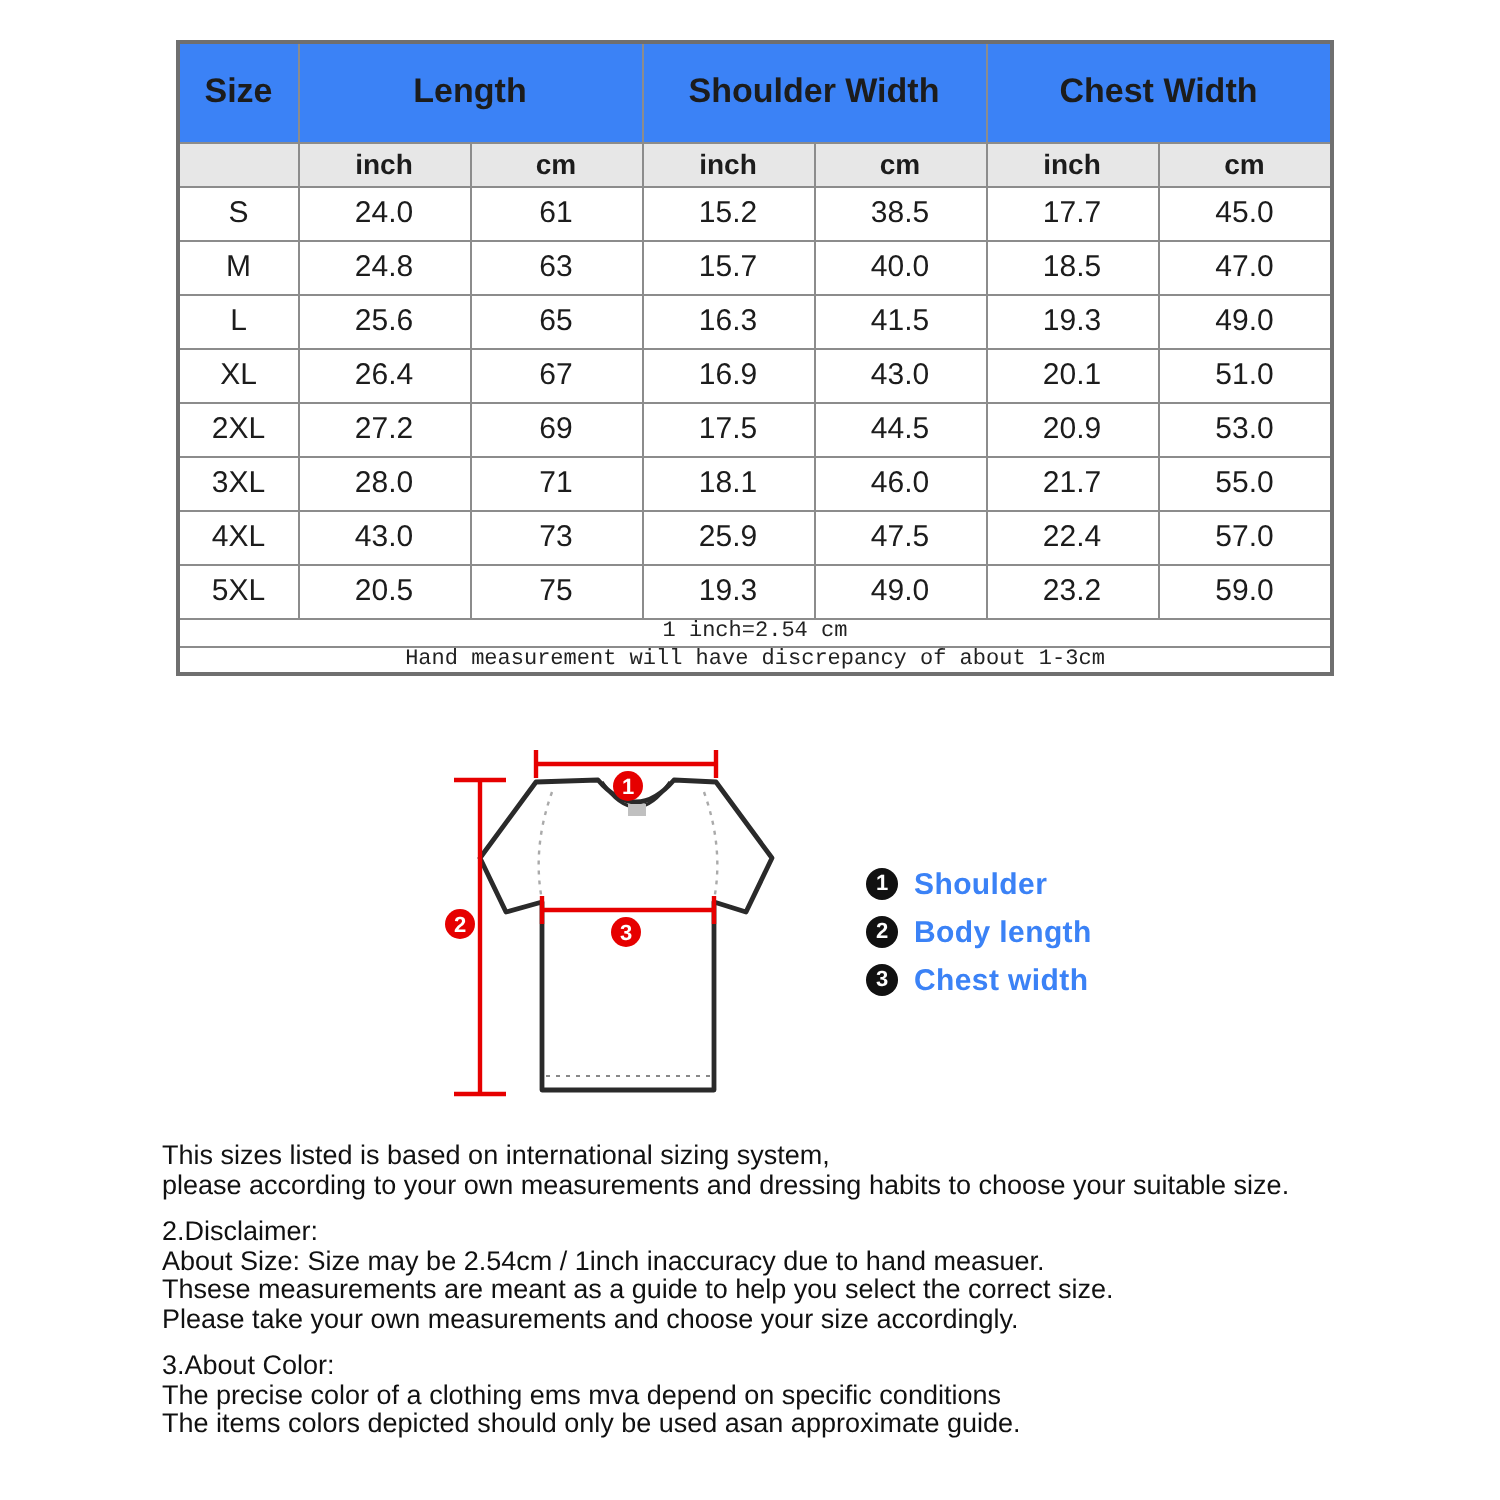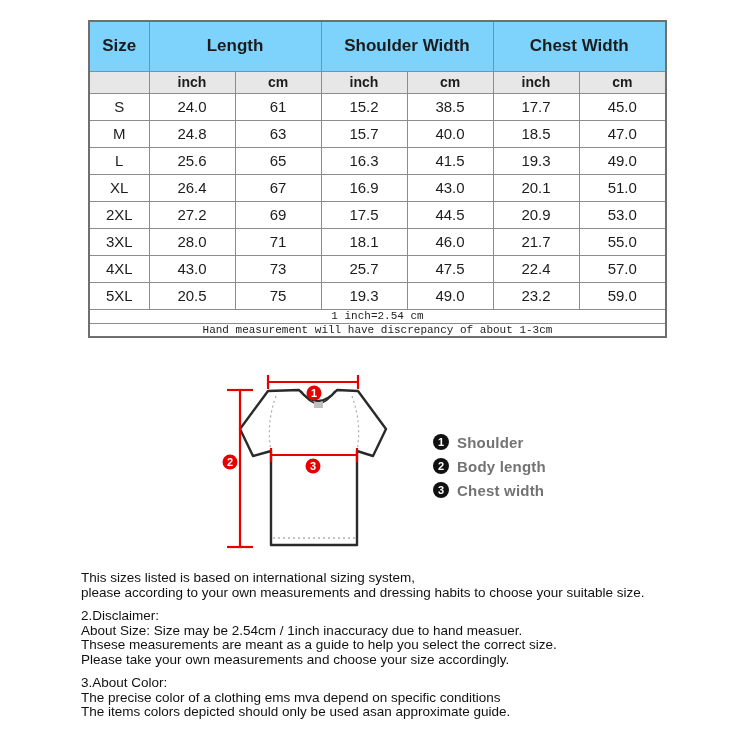--- a/index.html
+++ b/index.html
@@ -6,34 +6,34 @@
   html,body { width:750px; height:750px; background:#ffffff; font-family:"Liberation Sans", sans-serif; color:#1c1c1c; }
   .page { position:relative; width:750px; height:750px; background:#fff; overflow:hidden; }
 
   
   .size-table-wrap { position:absolute; left:88px; top:20px; }
   table.size-table { border-collapse:collapse; table-layout:fixed; background:#fff; border:2px solid #6f6f6f; }
   table.size-table th, table.size-table td {
     border:1px solid #8c8c8c; text-align:center; vertical-align:middle;
     font-size:15px; font-weight:400; color:#1c1c1c; padding:0;
   }
-  tr.hdr-main th { height:50px; background:#7dd3fc; font-size:17px; font-weight:700; }
+  tr.hdr-main th { height:50px; background:#3b82f6; font-size:17px; font-weight:700; }
   tr.hdr-sub th { height:22px; background:#e7e7e7; font-size:14px; font-weight:700; }
   tr.data-row td { height:27px; background:#fff; }
   tr.note-row td { height:14px; background:#fff; font-family:"Liberation Mono", monospace; font-size:11px; color:#222; }
 
   
   .diagram { position:absolute; left:213px; top:372px; width:266px; height:190px; }
 
   
   .legend { position:absolute; left:433px; top:434px; display:flex; flex-direction:column; gap:8px; }
   .legend-item { display:flex; align-items:center; gap:8px; height:16px; }
   .legend-bullet { width:16px; height:16px; border-radius:50%; background:#111; color:#fff;
     font-size:11px; font-weight:700; display:flex; align-items:center; justify-content:center; }
-  .legend-label { font-size:15px; font-weight:600; color:#737373; letter-spacing:0.2px; }
+  .legend-label { font-size:15px; font-weight:600; color:#3b82f6; letter-spacing:0.2px; }
 
   
   .notes-block { position:absolute; left:81px; top:571px; width:600px; }
   .section { margin-bottom:9px; }
   .section div { font-size:13.5px; line-height:14.5px; color:#111; white-space:nowrap; }
 </style>
 </head>
 <body>
 
 <div class="page">
@@ -118,21 +118,21 @@
             <td>71</td>
             <td>18.1</td>
             <td>46.0</td>
             <td>21.7</td>
             <td>55.0</td>
           </tr>
           <tr class="data-row">
             <td>4XL</td>
             <td>43.0</td>
             <td>73</td>
-            <td>25.7</td>
+            <td>25.9</td>
             <td>47.5</td>
             <td>22.4</td>
             <td>57.0</td>
           </tr>
           <tr class="data-row">
             <td>5XL</td>
             <td>20.5</td>
             <td>75</td>
             <td>19.3</td>
             <td>49.0</td>

